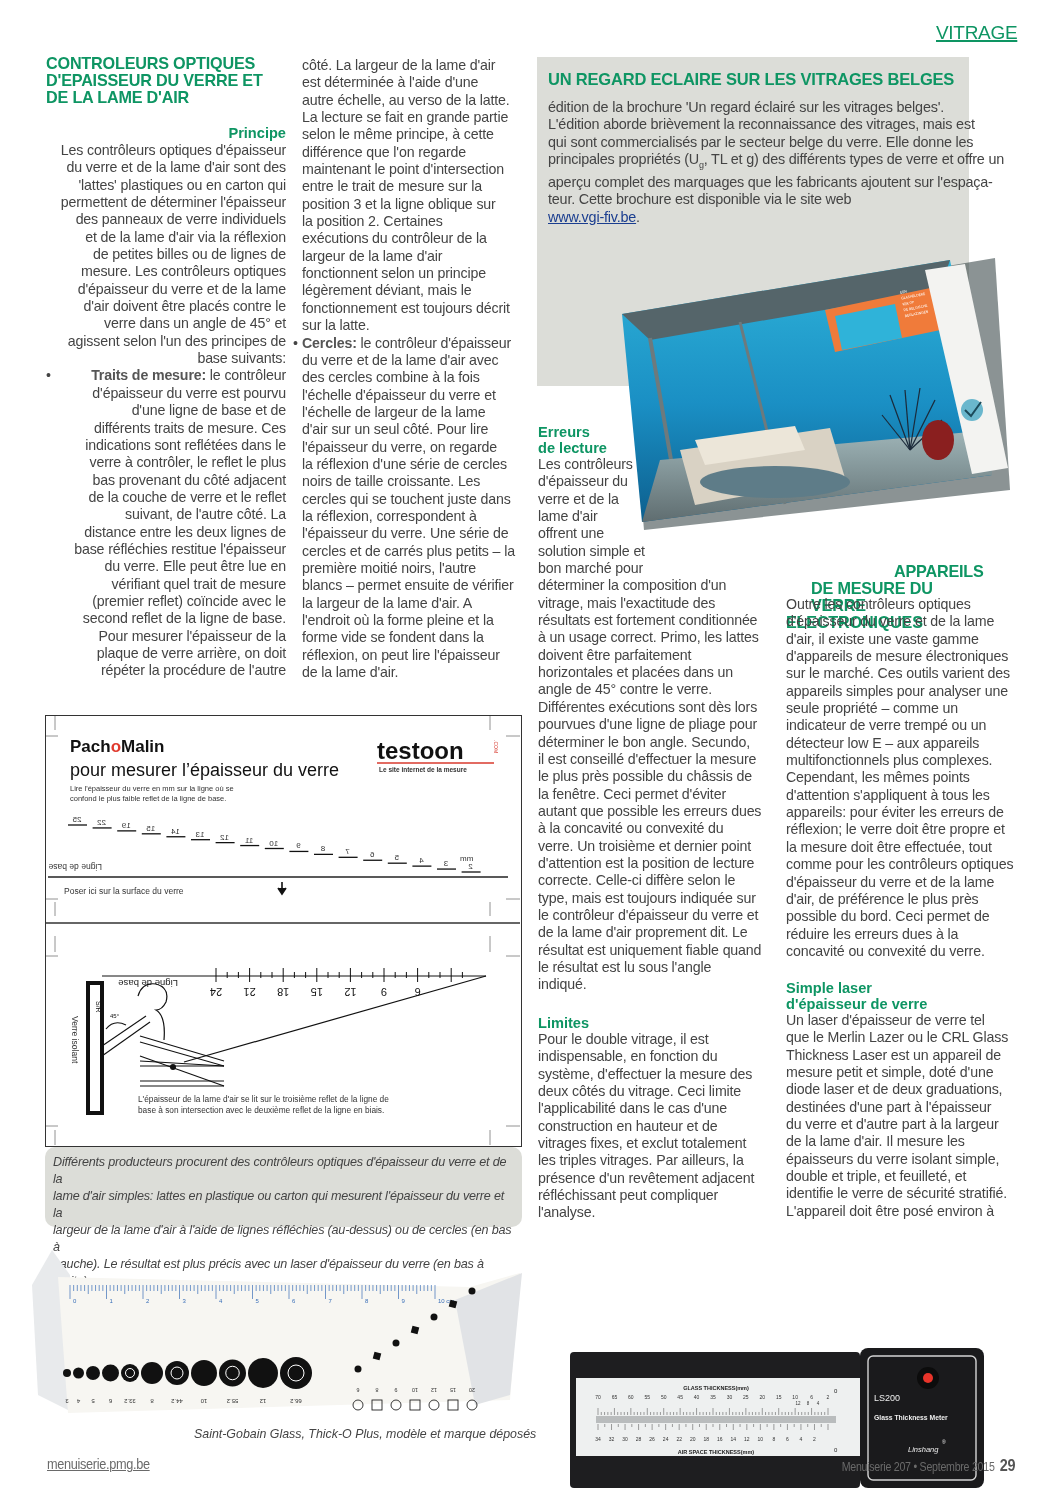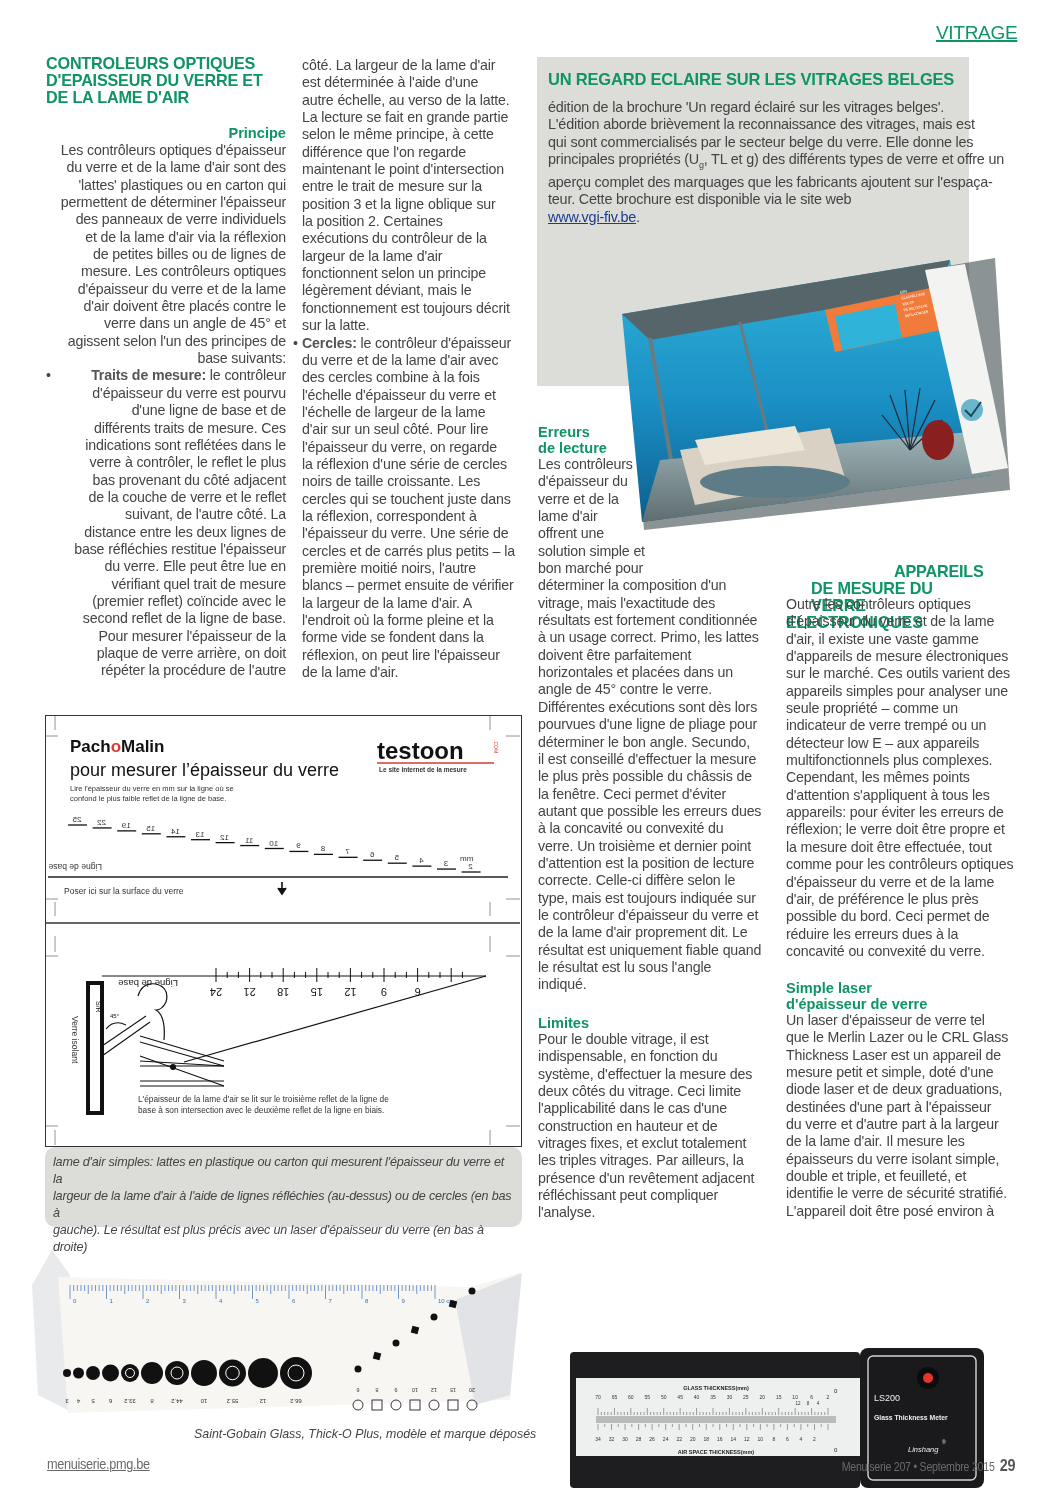--- a/index.html
+++ b/index.html
@@ -390,20 +390,21 @@
         <line x1="94" y1="365" x2="178" y2="365"></line>
         <line x1="94" y1="370" x2="178" y2="370"></line>
     </g>
     <circle cx="127" cy="351" r="3" fill="#111"></circle>
     <text x="92" y="386" font-size="8.3" fill="#333" font-family="Liberation Sans, sans-serif">L'épaisseur de la lame d'air se lit sur le troisième reflet de la ligne de</text>
     <text x="92" y="397" font-size="8.3" fill="#333" font-family="Liberation Sans, sans-serif">base à son intersection avec le deuxième reflet de la ligne en biais.</text>
   </svg>
 </div>
 
 <div class="abs caption-box">
+  <div>Différents producteurs procurent des contrôleurs optiques d'épaisseur du verre et de la</div>
   <div>lame d'air simples: lattes en plastique ou carton qui mesurent l'épaisseur du verre et la</div>
   <div>largeur de la lame d'air à l'aide de lignes réfléchies (au-dessus) ou de cercles (en bas à</div>
   <div>gauche). Le résultat est plus précis avec un laser d'épaisseur du verre (en bas à droite)</div>
 </div>
 
 <div class="abs" style="left:30px; top:1245px; width:500px; height:180px;">
   <svg width="500" height="180" viewBox="0 0 500 180">
     <polygon points="2,40 22,5 40,30 38,165 8,150" fill="#e8eaec"></polygon>
     <polygon points="28,32 440,42 490,28 480,155 38,168" fill="#f7f6f2"></polygon>
     <polygon points="425,55 492,28 480,150 445,160" fill="#e1e3e6"></polygon>

